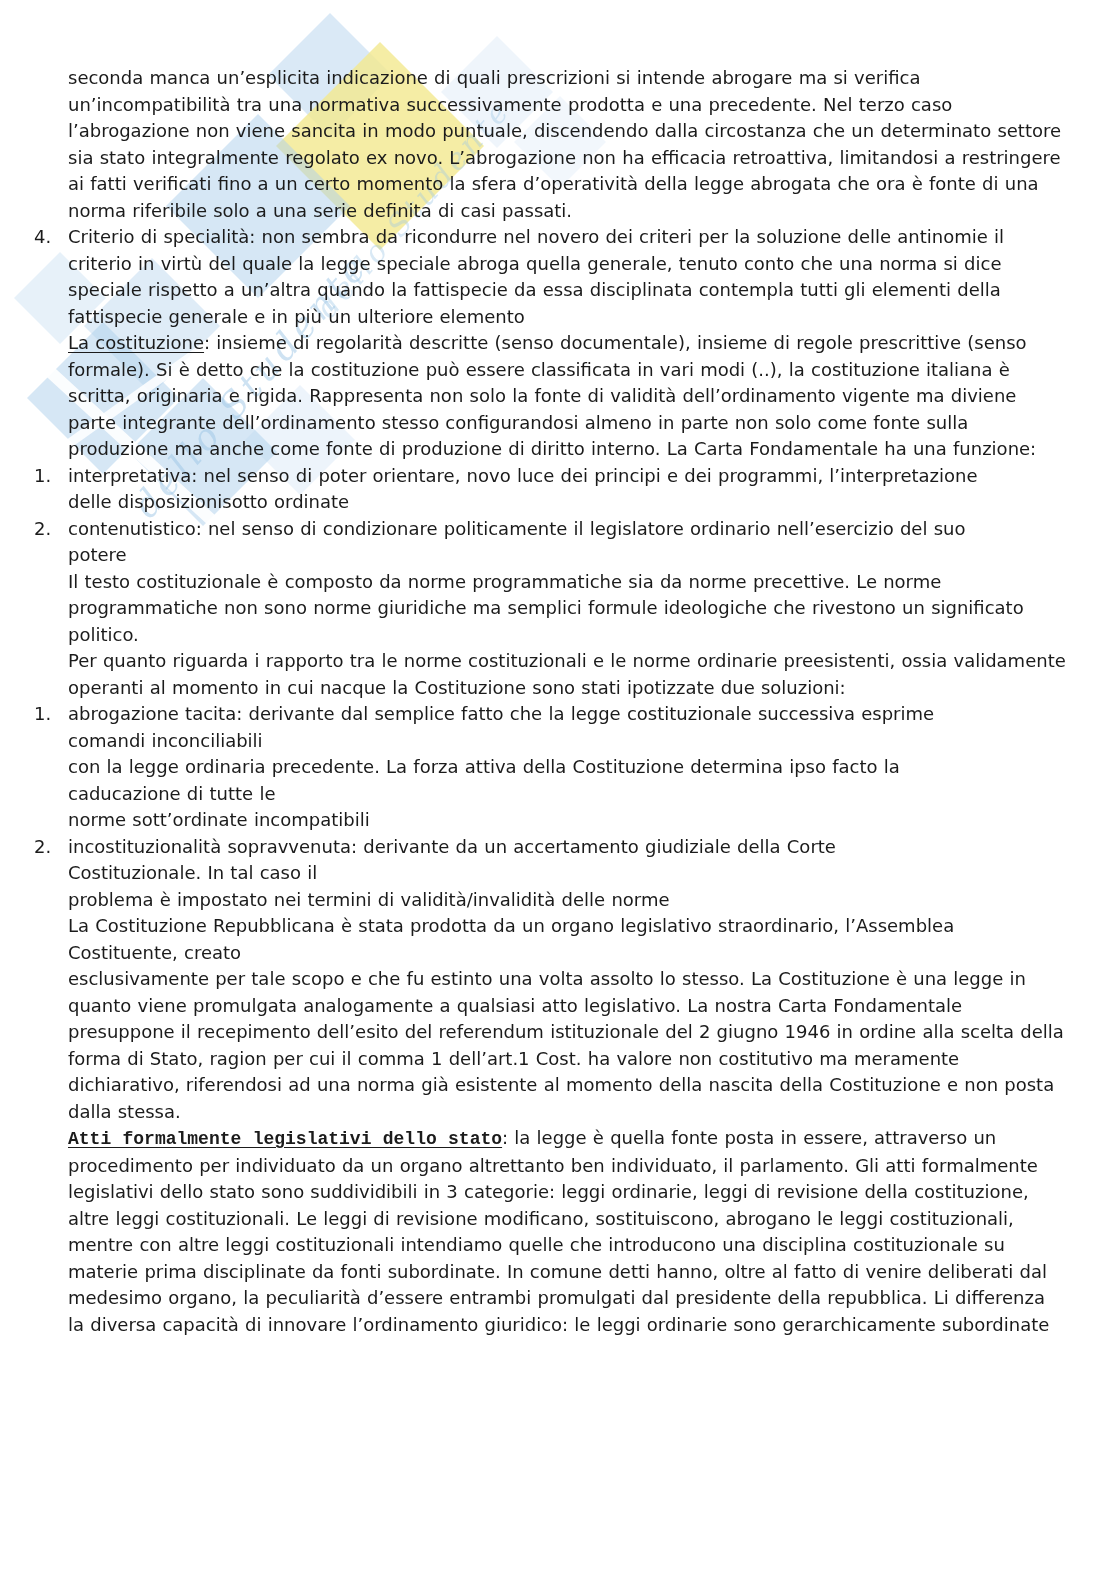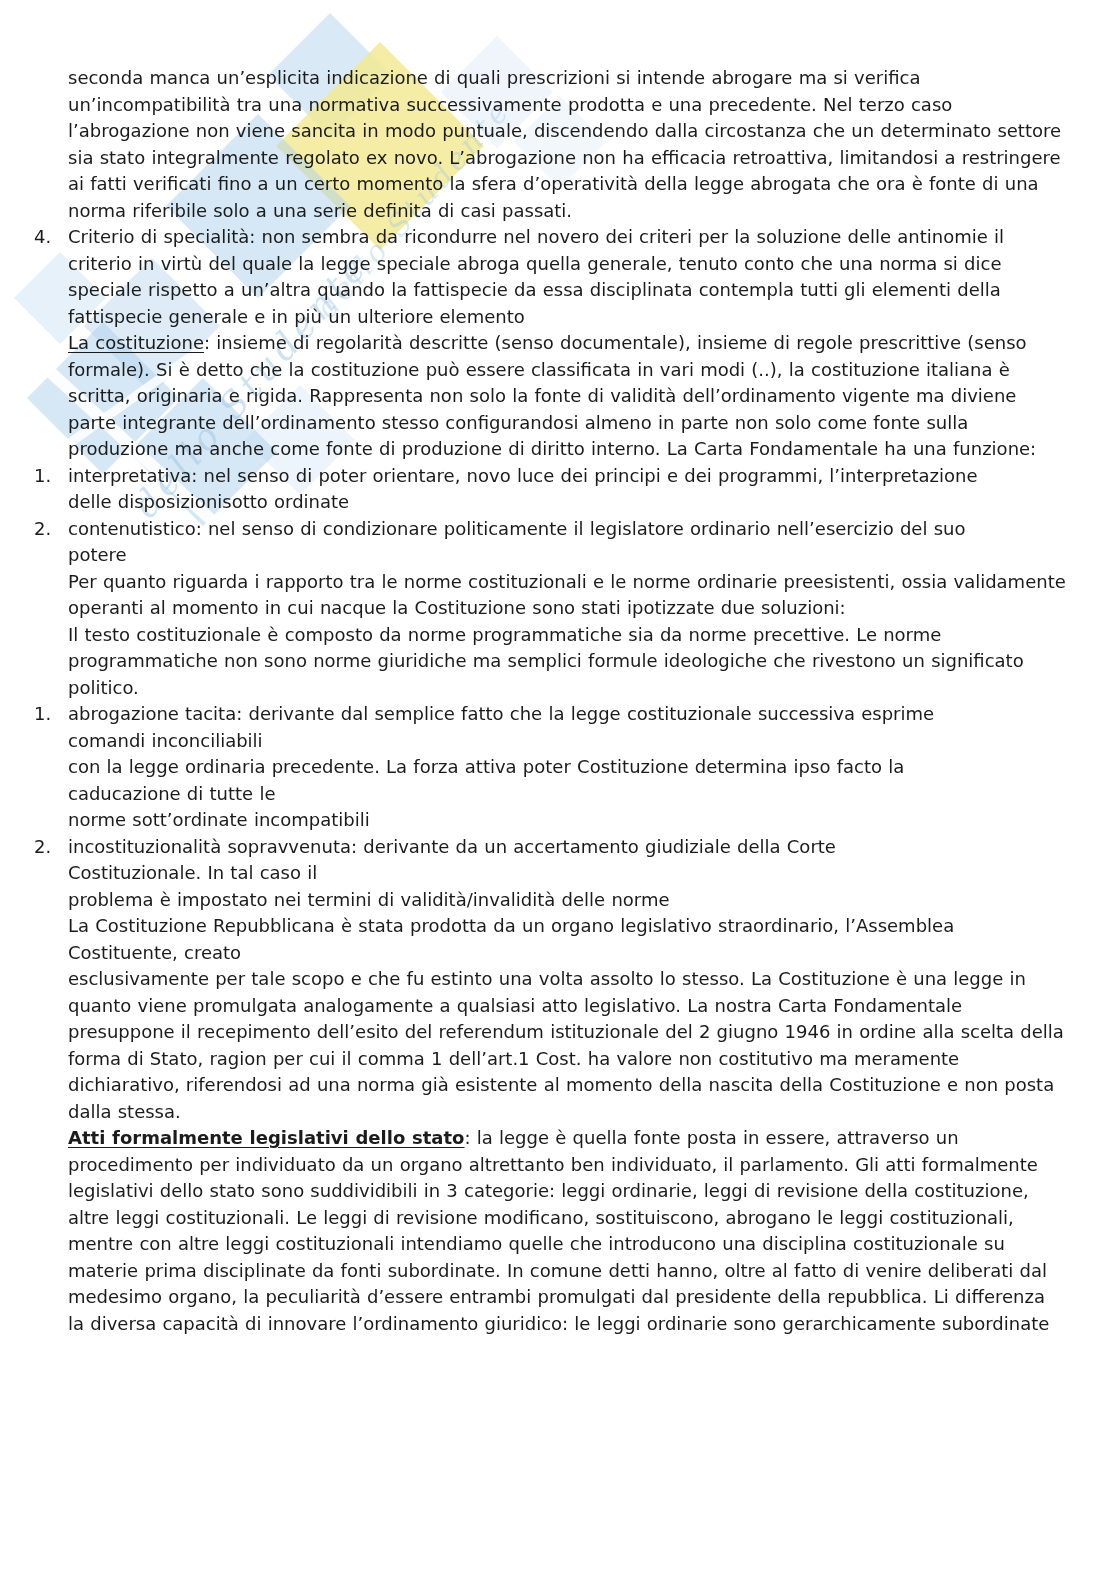--- a/index.html
+++ b/index.html
@@ -44,20 +44,21 @@
     white-space: pre-wrap;
     word-spacing: 0.5px;
   }
   .u {
     text-decoration: underline;
     text-underline-offset: 3px;
     margin-top: 28px;
   }
   .b {
     font-weight: 700;
+    font-family: Liberation Mono, monospace;
   }
   .script-wm {
     font-family: "DejaVu Serif", serif;
     font-style: italic;
   }
 </style>
 </head>
 <body>
 
 <svg class="watermark" width="660" height="720" viewBox="0 0 660 720" aria-hidden="true">
@@ -97,30 +98,30 @@
         <span class="marker">1.</span>
         <p class="ptext"><span>interpretativa: nel senso di poter orientare, novo luce dei principi e dei programmi, l’interpretazione
 delle disposizionisotto ordinate</span></p>
       </div>
       <div class="block">
         <span class="marker">2.</span>
         <p class="ptext"><span>contenutistico: nel senso di condizionare politicamente il legislatore ordinario nell’esercizio del suo
 potere</span></p>
       </div>
       <div class="block">
-        <p class="ptext"><span>Per quanto riguarda i rapporto tra le norme costituzionali e le norme ordinarie preesistenti, ossia validamente operanti al momento in cui nacque la Costituzione sono stati ipotizzate due soluzioni:</span></p>
+        <p class="ptext"><span>Il testo costituzionale è composto da norme programmatiche sia da norme precettive. Le norme programmatiche non sono norme giuridiche ma semplici formule ideologiche che rivestono un significato politico.</span></p>
       </div>
       <div class="block">
-        <p class="ptext"><span>Il testo costituzionale è composto da norme programmatiche sia da norme precettive. Le norme programmatiche non sono norme giuridiche ma semplici formule ideologiche che rivestono un significato politico.</span></p>
+        <p class="ptext"><span>Per quanto riguarda i rapporto tra le norme costituzionali e le norme ordinarie preesistenti, ossia validamente operanti al momento in cui nacque la Costituzione sono stati ipotizzate due soluzioni:</span></p>
       </div>
       <div class="block">
         <span class="marker">1.</span>
         <p class="ptext"><span>abrogazione tacita: derivante dal semplice fatto che la legge costituzionale successiva esprime
 comandi inconciliabili
-con la legge ordinaria precedente. La forza attiva poter Costituzione determina ipso facto la
+con la legge ordinaria precedente. La forza attiva della Costituzione determina ipso facto la
 caducazione di tutte le
 norme sott’ordinate incompatibili</span></p>
       </div>
       <div class="block">
         <span class="marker">2.</span>
         <p class="ptext"><span>incostituzionalità sopravvenuta: derivante da un accertamento giudiziale della Corte
 Costituzionale. In tal caso il
 problema è impostato nei termini di validità/invalidità delle norme</span></p>
       </div>
       <div class="block">

